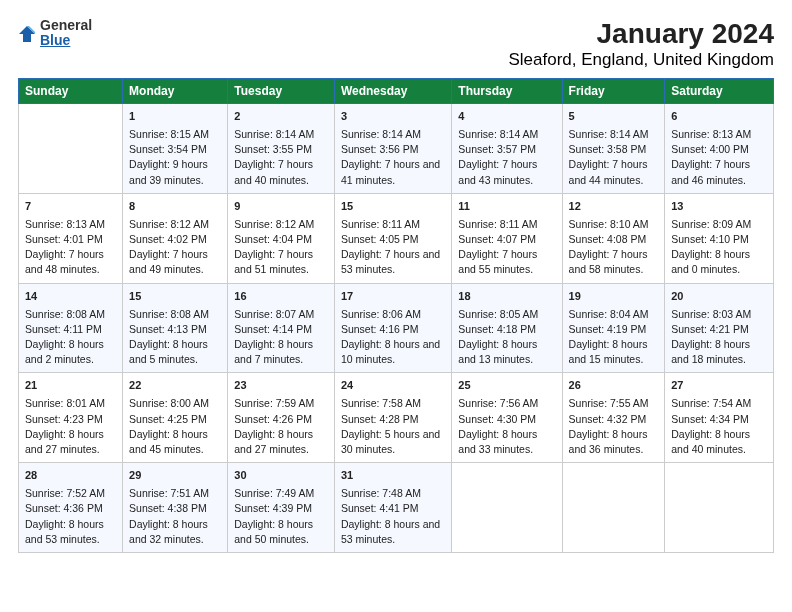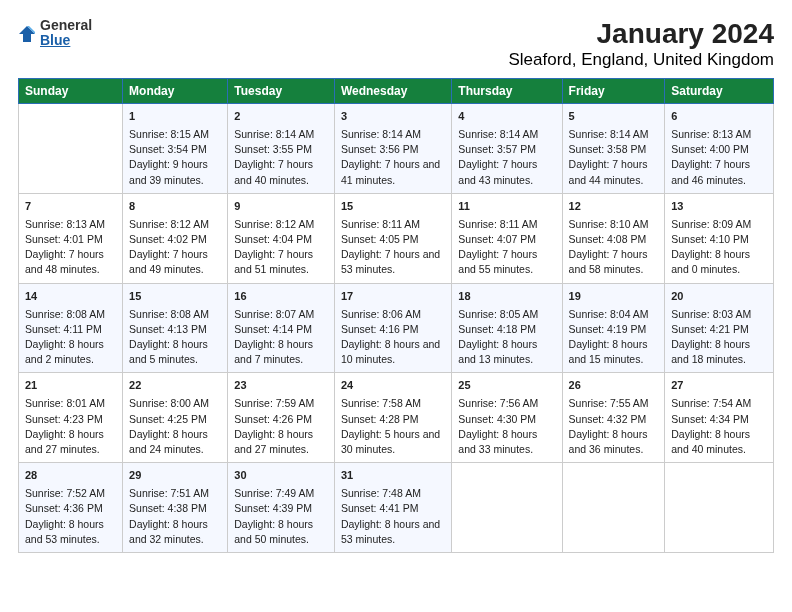--- a/index.html
+++ b/index.html
@@ -149,21 +149,21 @@
           <td><span class="date-num">14</span><span>Sunrise: 8:08 AM<br></span><span>Sunset: 4:11 PM<br></span><span>Daylight: 8 hours and 2 minutes.</span></td>
           <td><span class="date-num">15</span><span>Sunrise: 8:08 AM<br></span><span>Sunset: 4:13 PM<br></span><span>Daylight: 8 hours and 5 minutes.</span></td>
           <td><span class="date-num">16</span><span>Sunrise: 8:07 AM<br></span><span>Sunset: 4:14 PM<br></span><span>Daylight: 8 hours and 7 minutes.</span></td>
           <td><span class="date-num">17</span><span>Sunrise: 8:06 AM<br></span><span>Sunset: 4:16 PM<br></span><span>Daylight: 8 hours and 10 minutes.</span></td>
           <td><span class="date-num">18</span><span>Sunrise: 8:05 AM<br></span><span>Sunset: 4:18 PM<br></span><span>Daylight: 8 hours and 13 minutes.</span></td>
           <td><span class="date-num">19</span><span>Sunrise: 8:04 AM<br></span><span>Sunset: 4:19 PM<br></span><span>Daylight: 8 hours and 15 minutes.</span></td>
           <td><span class="date-num">20</span><span>Sunrise: 8:03 AM<br></span><span>Sunset: 4:21 PM<br></span><span>Daylight: 8 hours and 18 minutes.</span></td>
         </tr>
         <tr>
           <td><span class="date-num">21</span><span>Sunrise: 8:01 AM<br></span><span>Sunset: 4:23 PM<br></span><span>Daylight: 8 hours and 27 minutes.</span></td>
-          <td><span class="date-num">22</span><span>Sunrise: 8:00 AM<br></span><span>Sunset: 4:25 PM<br></span><span>Daylight: 8 hours and 24 minutes.</span></td>
+          <td><span class="date-num">22</span><span>Sunrise: 8:00 AM<br></span><span>Sunset: 4:25 PM<br></span><span>Daylight: 8 hours and 45 minutes.</span></td>
           <td><span class="date-num">23</span><span>Sunrise: 7:59 AM<br></span><span>Sunset: 4:26 PM<br></span><span>Daylight: 8 hours and 27 minutes.</span></td>
           <td><span class="date-num">24</span><span>Sunrise: 7:58 AM<br></span><span>Sunset: 4:28 PM<br></span><span>Daylight: 5 hours and 30 minutes.</span></td>
           <td><span class="date-num">25</span><span>Sunrise: 7:56 AM<br></span><span>Sunset: 4:30 PM<br></span><span>Daylight: 8 hours and 33 minutes.</span></td>
           <td><span class="date-num">26</span><span>Sunrise: 7:55 AM<br></span><span>Sunset: 4:32 PM<br></span><span>Daylight: 8 hours and 36 minutes.</span></td>
           <td><span class="date-num">27</span><span>Sunrise: 7:54 AM<br></span><span>Sunset: 4:34 PM<br></span><span>Daylight: 8 hours and 40 minutes.</span></td>
         </tr>
         <tr>
           <td><span class="date-num">28</span><span>Sunrise: 7:52 AM<br></span><span>Sunset: 4:36 PM<br></span><span>Daylight: 8 hours and 53 minutes.</span></td>
           <td><span class="date-num">29</span><span>Sunrise: 7:51 AM<br></span><span>Sunset: 4:38 PM<br></span><span>Daylight: 8 hours and 32 minutes.</span></td>
           <td><span class="date-num">30</span><span>Sunrise: 7:49 AM<br></span><span>Sunset: 4:39 PM<br></span><span>Daylight: 8 hours and 50 minutes.</span></td>

